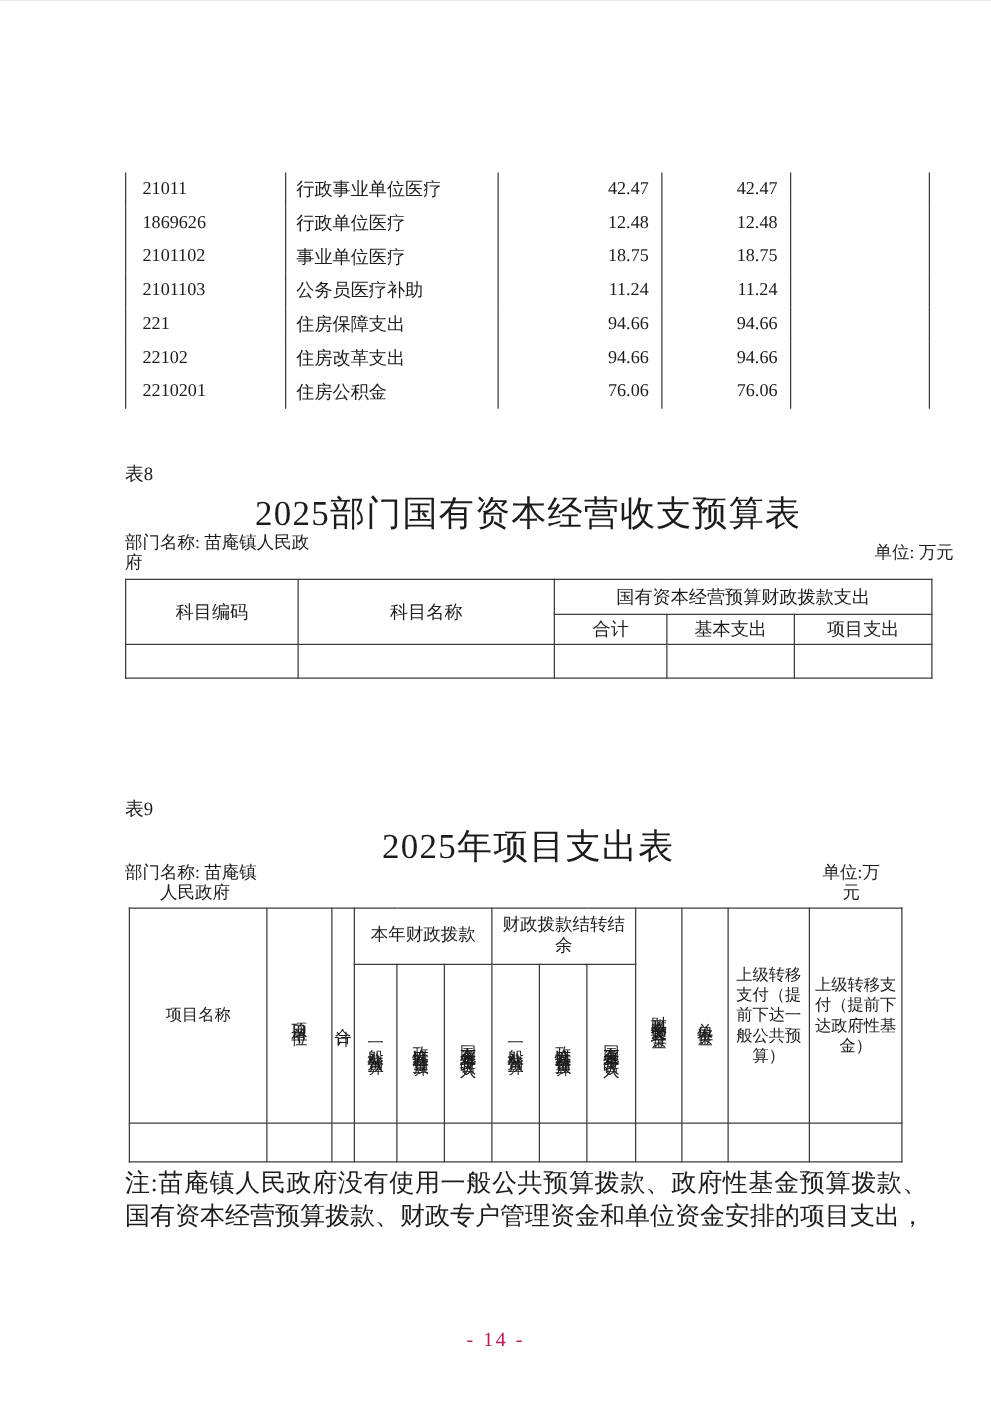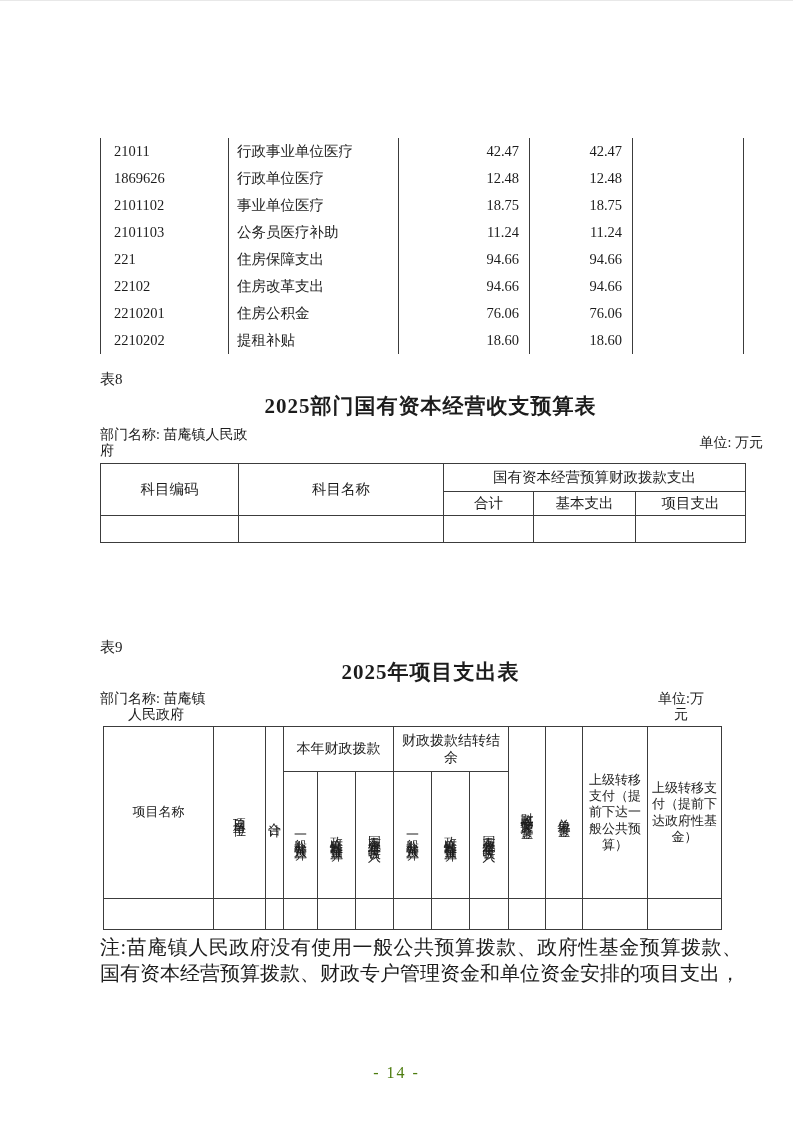--- a/index.html
+++ b/index.html
@@ -15,21 +15,21 @@
   
   .cont-table { position:absolute; left:100px; top:137px; width:643px; }
   .cont-table td { border-left:1px solid #3c3c3c; height:27px; font-size:14.5px; vertical-align:middle; }
   .cont-table td:last-child { border-right:1px solid #3c3c3c; }
   .cont-table td.code { padding-left:13px; }
   .cont-table td.name { padding-left:8px; }
   .cont-table td.num { text-align:right; padding-right:10px; }
 
   
   .sec-label { position:absolute; left:100px; font-size:15px; }
-  .sec-title { position:absolute; left:108px; width:645px; text-align:center; font-size:21px; font-weight:bold; letter-spacing:1px; }
+  .sec-title { position:absolute; left:100px; width:645px; text-align:center; font-size:28px; font-weight:normal; letter-spacing:1px; }
   .meta { position:absolute; font-size:14px; line-height:1.15; }
   .meta .ind { padding-left:28px; }
   .unit-block { text-align:center; }
 
   
   .t8 { position:absolute; left:100px; top:462px; width:645px; }
   .t8 td { border:1px solid #3c3c3c; text-align:center; vertical-align:middle; font-size:14.5px; }
   .t8 .r1 td { height:27px; }
   .t8 .r2 td { height:23px; }
   .t8 .rdata td { height:26px; }
@@ -41,21 +41,21 @@
   .t9 .sub td { height:126px; }
   .t9 .rdata td { height:30px; }
   .vtext { display:inline-block; writing-mode:vertical-rl; text-orientation:upright; letter-spacing:2px; line-height:1; }
   .wrapcell { font-size:13px; line-height:1.6; padding:0 4px; }
   .pname { font-size:14px; }
 
   
   .note { position:absolute; left:100px; width:642px; font-size:20px; line-height:1.3; text-align:justify; }
 
   
-  .footer { position:absolute; left:0; top:1063px; width:100%; text-align:center; font-size:16px; letter-spacing:2px; color:#4d7c0f; }
+  .footer { position:absolute; left:0; top:1063px; width:100%; text-align:center; font-size:16px; letter-spacing:2px; color:#be185d; }
 </style>
 </head>
 <body>
 
 <div class="page">
 
   <table class="cont-table">
     <colgroup>
         <col style="width:128px">
         <col style="width:170px">
@@ -104,27 +104,20 @@
       <td class="name">住房改革支出</td>
       <td class="num">94.66</td>
       <td class="num">94.66</td>
       <td></td>
     </tr>
     <tr>
       <td class="code">2210201</td>
       <td class="name">住房公积金</td>
       <td class="num">76.06</td>
       <td class="num">76.06</td>
-      <td></td>
-    </tr>
-    <tr>
-      <td class="code">2210202</td>
-      <td class="name">提租补贴</td>
-      <td class="num">18.60</td>
-      <td class="num">18.60</td>
       <td></td>
     </tr>
   </tbody>
     </table>
 
   <div class="sec-label" style="top:369px">表8</div>
   <div class="sec-title" style="top:391px">2025部门国有资本经营收支预算表</div>
 
   <div class="meta" style="left:100px; top:426px; width:180px;">
     <div>部门名称: 苗庵镇人民政</div>

